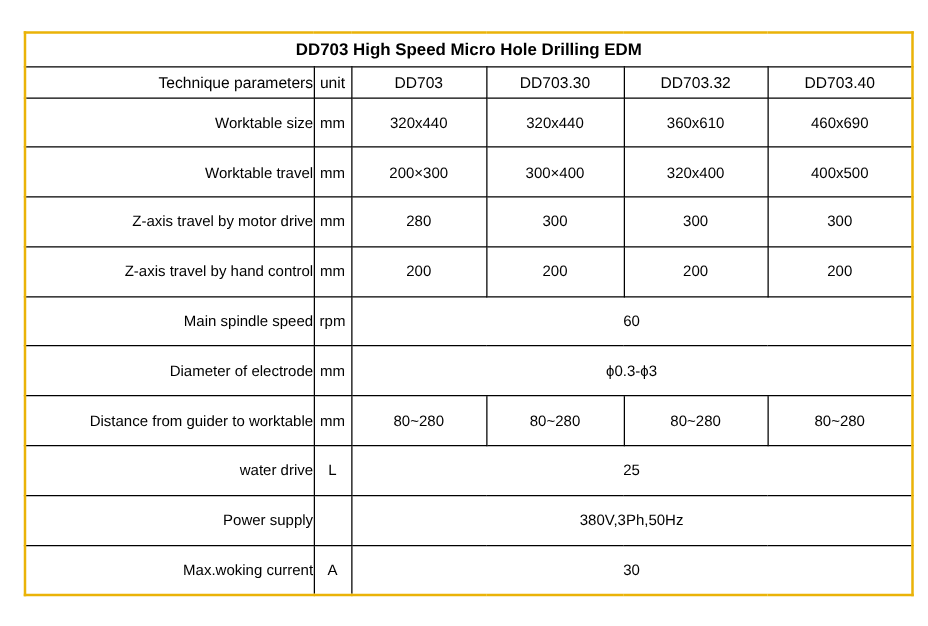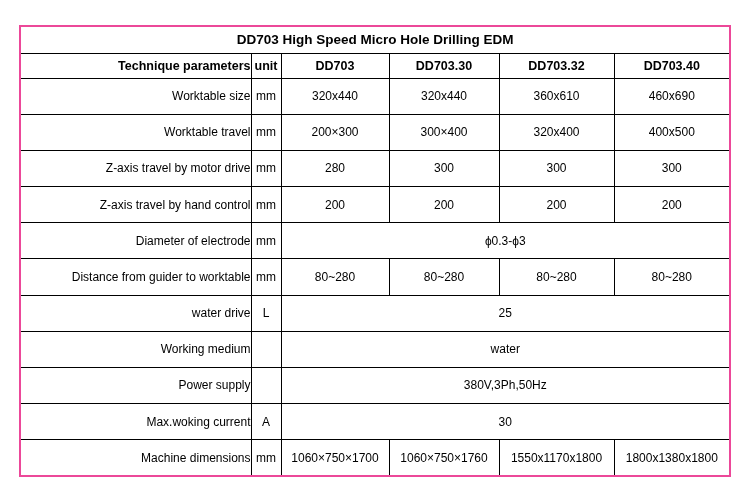--- a/index.html
+++ b/index.html
@@ -12,41 +12,41 @@
   }
   .spec-table-wrap {
     position: absolute;
     left: 19px; top: 25px;
     width: 710px; height: 452px;
   }
   table.spec-table {
     width: 710px; height: 452px;
     border-collapse: collapse;
     table-layout: fixed;
-    border: 2px solid #ec4899;
+    border: 2px solid #eab308;
   }
   table.spec-table th, table.spec-table td {
     border: 1.5px solid #000000;
     font-size: 12px;
     font-weight: normal;
     white-space: nowrap;
     overflow: hidden;
     padding: 0;
     vertical-align: middle;
   }
   tr.title-row th {
     height: 27px;
     font-size: 13.5px;
     font-weight: bold;
     text-align: center;
   }
   tr.header-row th {
     height: 25px;
     font-size: 12.5px;
-    font-weight: bold;
+    font-weight: normal;
   }
   .col-param { width: 231px; }
   .col-unit  { width: 30px; }
   .col-m1    { width: 108px; }
   .col-m2    { width: 110px; }
   .col-m3    { width: 115px; }
   .col-m4    { width: 116px; }
   .cell-param { text-align: right; padding-right: 3px; }
   .cell-center { text-align: center; }
   tr.data-row td { height: 23.5px; }
@@ -104,55 +104,47 @@
         </tr>
         <tr class="data-row">
           <td class="cell-param">Z-axis travel by hand control</td>
           <td class="cell-center">mm</td>
           <td class="cell-center">200</td>
           <td class="cell-center">200</td>
           <td class="cell-center">200</td>
           <td class="cell-center">200</td>
         </tr>
         <tr class="data-row">
+          <td class="cell-param">Main spindle speed</td>
+          <td class="cell-center">rpm</td>
+          <td class="cell-center" colspan="4">60</td>
+        </tr>
+        <tr class="data-row">
           <td class="cell-param">Diameter of electrode</td>
           <td class="cell-center">mm</td>
           <td class="cell-center" colspan="4">ϕ0.3-ϕ3</td>
         </tr>
         <tr class="data-row">
           <td class="cell-param">Distance from guider to worktable</td>
           <td class="cell-center">mm</td>
           <td class="cell-center">80~280</td>
           <td class="cell-center">80~280</td>
           <td class="cell-center">80~280</td>
           <td class="cell-center">80~280</td>
         </tr>
         <tr class="data-row">
           <td class="cell-param">water drive</td>
           <td class="cell-center">L</td>
           <td class="cell-center" colspan="4">25</td>
         </tr>
         <tr class="data-row">
-          <td class="cell-param">Working medium</td>
-          <td class="cell-center"></td>
-          <td class="cell-center" colspan="4">water</td>
-        </tr>
-        <tr class="data-row">
           <td class="cell-param">Power supply</td>
           <td class="cell-center"></td>
           <td class="cell-center" colspan="4">380V,3Ph,50Hz</td>
         </tr>
         <tr class="data-row">
           <td class="cell-param">Max.woking current</td>
           <td class="cell-center">A</td>
           <td class="cell-center" colspan="4">30</td>
         </tr>
-        <tr class="data-row">
-          <td class="cell-param">Machine dimensions</td>
-          <td class="cell-center">mm</td>
-          <td class="cell-center">1060×750×1700</td>
-          <td class="cell-center">1060×750×1760</td>
-          <td class="cell-center">1550x1170x1800</td>
-          <td class="cell-center">1800x1380x1800</td>
-        </tr>
       </tbody>
   </table>
 </div>
 
 </body></html>

